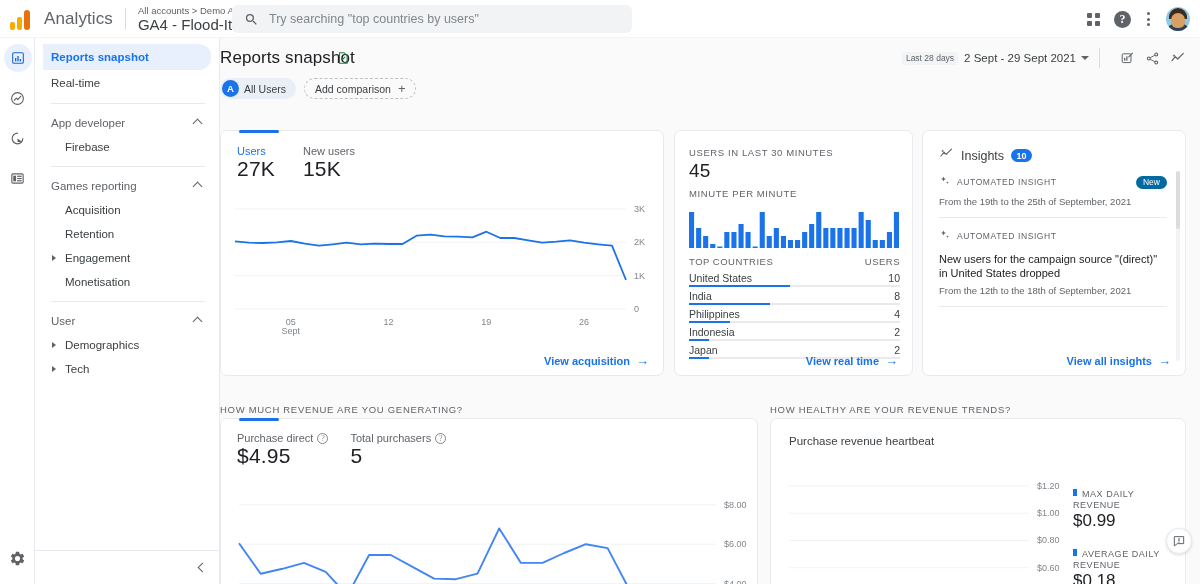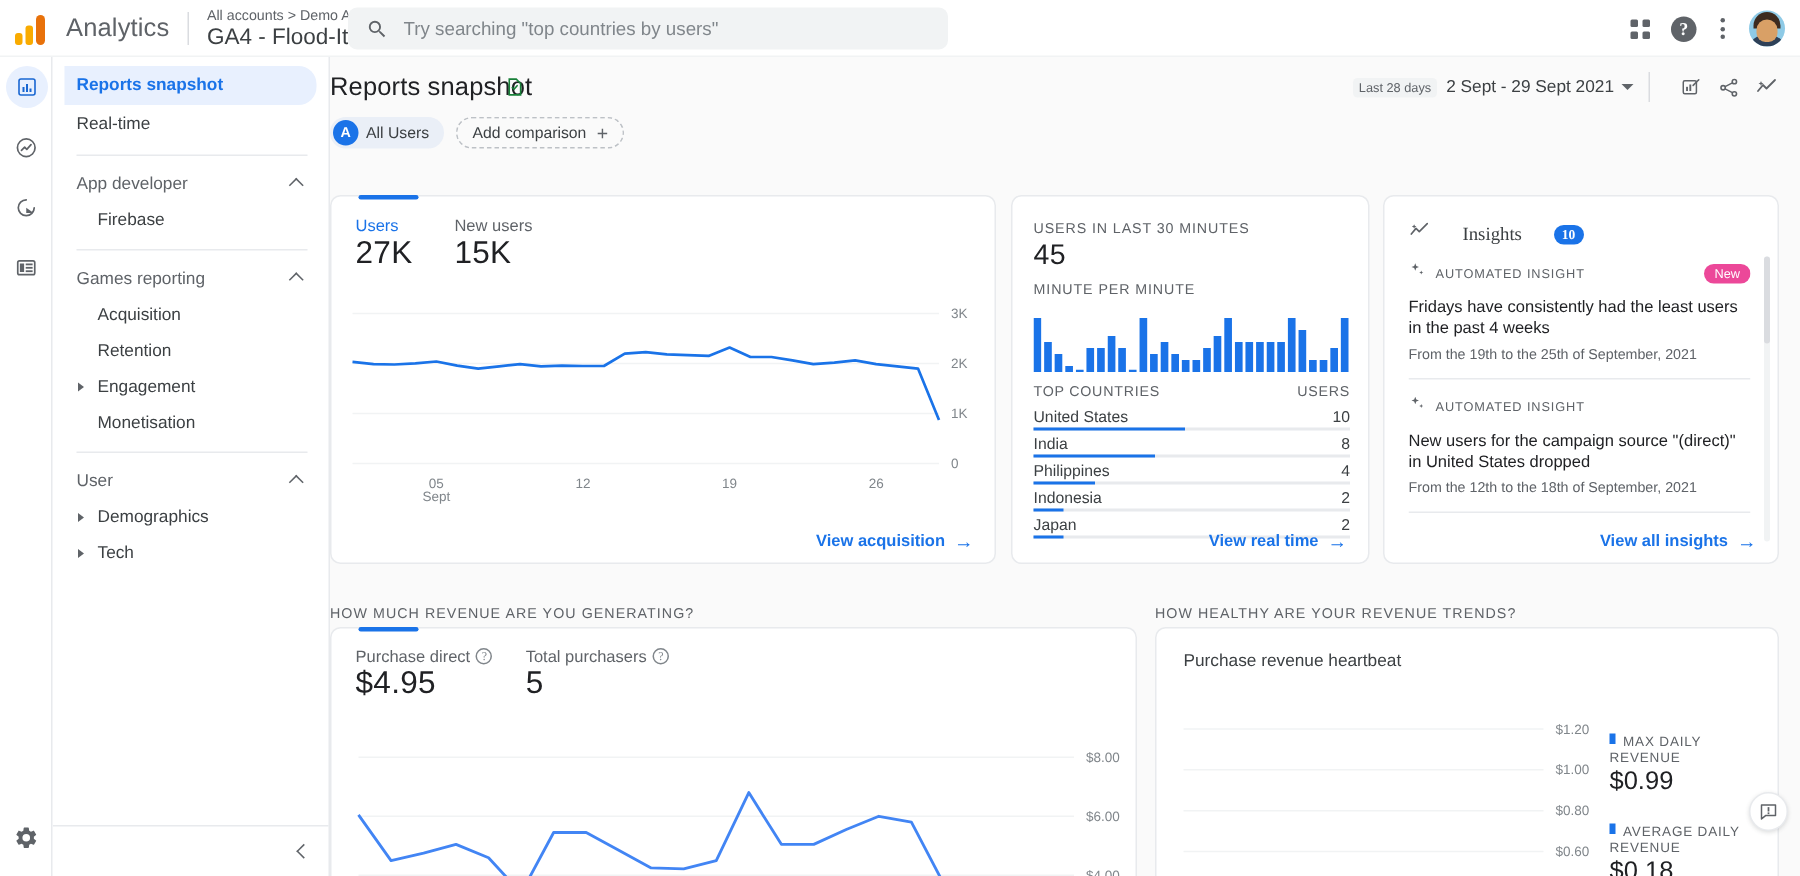--- a/index.html
+++ b/index.html
@@ -167,28 +167,28 @@
   .rt-caption { font-size: 9.5px; color: #5f6368; letter-spacing: .6px; }
   .rt-big { font-size: 19px; color: #202124; letter-spacing: .3px; }
   .ctry-row {
     display: flex; justify-content: space-between; align-items: center;
     font-size: 10.5px; color: #3c4043; height: 18px; position: relative;
   }
   .ctry-bar-track { position: absolute; left: 0; bottom: 0; height: 2px; width: 100%; background: #e8eaed; }
   .ctry-bar-fill { position: absolute; left: 0; bottom: 0; height: 2px; background: #1a73e8; }
 
   
-  .ins-head { display: flex; align-items: center; gap: 21px; font-family: Liberation Serif, serif; }
+  .ins-head { display: flex; align-items: center; gap: 7px; }
   .ins-title { font-size: 12.5px; color: #3c4043; }
   .ins-count {
     background: #1a73e8; color: #fff; font-size: 9px; border-radius: 9px; padding: 1.5px 5.5px; font-weight: bold;
   }
   .ins-kicker { font-size: 8.5px; color: #5f6368; letter-spacing: .6px; }
   .ins-new {
-    background: #ec4899; color: #fff; font-size: 8.5px; border-radius: 9px; padding: 1.5px 7px;
+    background: #0369a1; color: #fff; font-size: 8.5px; border-radius: 9px; padding: 1.5px 7px;
   }
   .ins-text { font-size: 11px; color: #202124; line-height: 14px; margin-top: 7px; }
   .ins-sub { font-size: 9.5px; color: #5f6368; margin-top: 5px; }
   .ins-divider { height: 1px; background: #e8eaed; margin: 10px 0 0 0; }
   #ins-scroll-track {
     position: absolute; right: 5px; top: 40px; width: 4px; height: 190px; background: #f1f3f4; border-radius: 2px;
   }
   #ins-scroll-thumb {
     position: absolute; right: 5px; top: 40px; width: 4px; height: 58px; background: #dadce0; border-radius: 2px; cursor: pointer;
   }
@@ -546,21 +546,20 @@
           <div style="display: flex; align-items: center; justify-content: space-between;">
             <div style="display: flex; align-items: center; gap: 6px;">
               <span><svg width="12" height="12" viewBox="0 0 24 24">
                   <path d="M9 3l1.4 3.6L14 8l-3.6 1.4L9 13l-1.4-3.6L4 8l3.6-1.4z" fill="#5f6368"></path>
                   <path d="M17 12.5l.8 2 2 .8-2 .8-.8 2-.8-2-2-.8 2-.8z" fill="#5f6368"></path>
                 </svg></span>
               <span class="ins-kicker">AUTOMATED INSIGHT</span>
             </div>
             <span class="ins-new">New</span>
           </div>
-          <div class="ins-text">Fridays have consistently had the least users in the past 4 weeks</div>
           <div class="ins-sub">From the 19th to the 25th of September, 2021</div>
           <div class="ins-divider"></div>
         </div>
         <div style="margin-top: 9px;">
           <div style="display: flex; align-items: center; justify-content: space-between;">
             <div style="display: flex; align-items: center; gap: 6px;">
               <span><svg width="12" height="12" viewBox="0 0 24 24">
                   <path d="M9 3l1.4 3.6L14 8l-3.6 1.4L9 13l-1.4-3.6L4 8l3.6-1.4z" fill="#5f6368"></path>
                   <path d="M17 12.5l.8 2 2 .8-2 .8-.8 2-.8-2-2-.8 2-.8z" fill="#5f6368"></path>
                 </svg></span>

